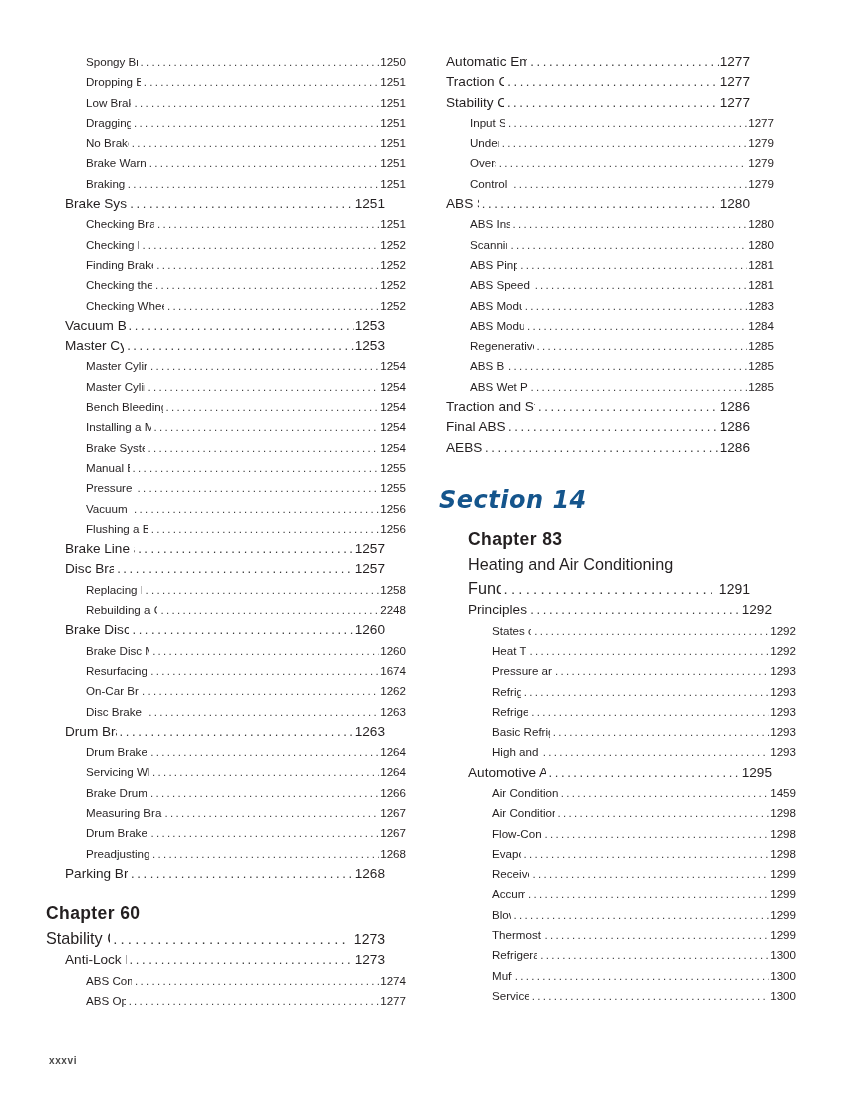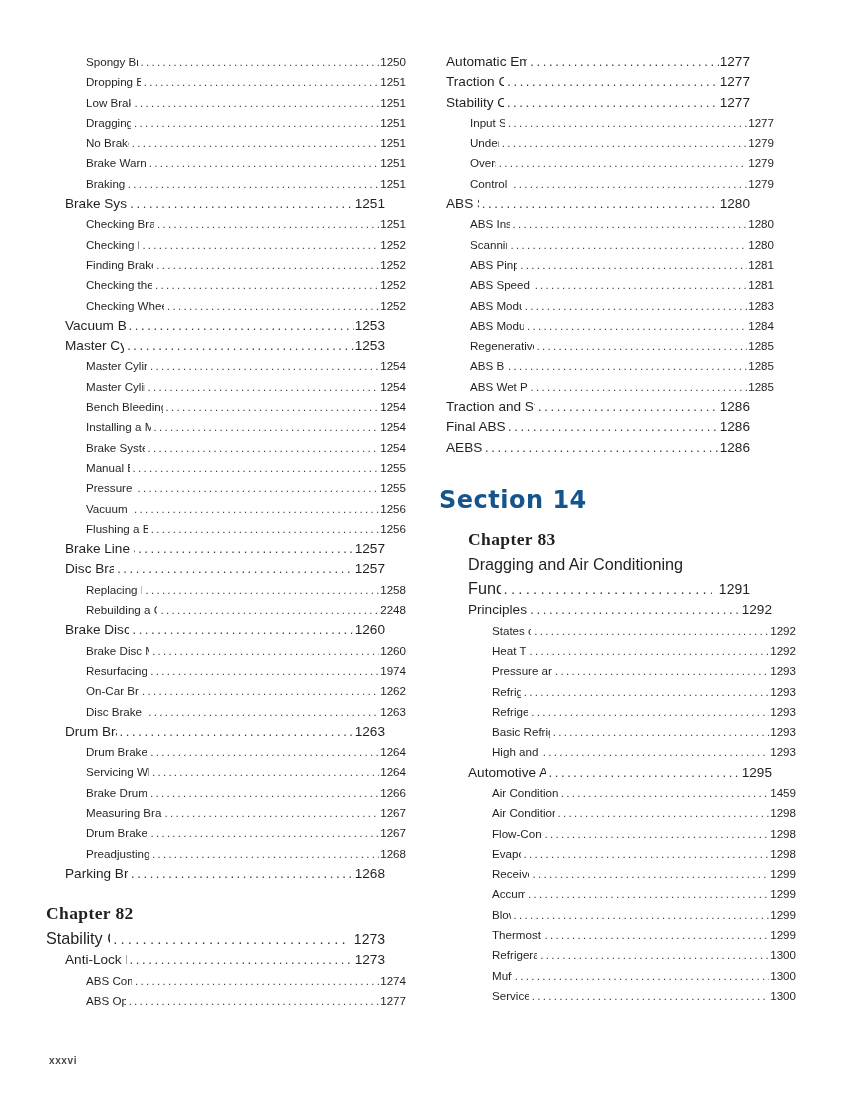--- a/index.html
+++ b/index.html
@@ -86,21 +86,21 @@
 
   
   .col-right .lvl1 { margin-left: 0; }
   .col-right .lvl2 { margin-left: 24px; }
 
   
   .chapter-block {
     margin-top: 17px;
   }
   .chapter-num {
-    font-family: Liberation Serif, serif;
+    font-family: Liberation Sans, sans-serif;
     font-weight: bold;
     font-size: 17.5px;
     letter-spacing: 0.4px;
     color: #231f20;
     line-height: 25px;
     margin-left: -19px;
   }
   .col-right .chapter-num { margin-left: 0; }
 
   .chapter-title {
@@ -124,20 +124,21 @@
     font-size: 14px;
     padding-left: 6px;
   }
   .chapter-title .plain-line { height: 24.2px; line-height: 24.2px; }
 
   
   .section-block {
     margin-top: 28px;
     margin-bottom: 6px;
     margin-left: -7px;
+    font-style: italic;
   }
   .section-num {
     font-family: "DejaVu Sans", sans-serif;
     font-weight: bold;
     font-size: 24px;
     letter-spacing: 0.5px;
     line-height: 29px;
     color: #15558c;
   }
   .section-title {
@@ -326,21 +327,21 @@
             <span class="pageno">1260</span>
           </div>
           <div class="entry lvl2">
             <span class="label">Brake Disc Measurements</span>
             <span class="leader">.........................................................................................</span>
             <span class="pageno">1260</span>
           </div>
           <div class="entry lvl2">
             <span class="label">Resurfacing a Brake Disc</span>
             <span class="leader">.........................................................................................</span>
-            <span class="pageno">1974</span>
+            <span class="pageno">1674</span>
           </div>
           <div class="entry lvl2">
             <span class="label">On-Car Brake Lathes</span>
             <span class="leader">.........................................................................................</span>
             <span class="pageno">1262</span>
           </div>
           <div class="entry lvl2">
             <span class="label">Disc Brake Reassembly.</span>
             <span class="leader">.........................................................................................</span>
             <span class="pageno">1263</span>
@@ -381,21 +382,21 @@
             <span class="pageno">1268</span>
           </div>
           <div class="entry lvl1">
             <span class="label">Parking Brake Adjustment</span>
             <span class="leader">.........................................................................................</span>
             <span class="pageno">1268</span>
           </div>
         </div>
 
       <div class="chapter-block">
-        <div class="chapter-num">Chapter 82</div>
+        <div class="chapter-num">Chapter 60</div>
         <div class="chapter-title">
           <div class="entry">
             <span class="label">Stability Control Systems</span>
             <span class="leader">.........................................................................................</span>
             <span class="pageno">1273</span>
           </div>
         </div>
       </div>
 
       <div id="left-chapter-entries">
@@ -521,21 +522,21 @@
           </div>
         </div>
 
       <div class="section-block">
         <div class="section-num">Section 14</div>
       </div>
 
       <div class="chapter-block section-chapter">
         <div class="chapter-num">Chapter 83</div>
         <div class="chapter-title">
-          <div class="plain-line">Dragging and Air Conditioning</div>
+          <div class="plain-line">Heating and Air Conditioning</div>
           <div class="entry">
             <span class="label">Fundamentals</span>
             <span class="leader">.........................................................................................</span>
             <span class="pageno">1291</span>
           </div>
         </div>
       </div>
 
       <div id="right-chapter-entries">
           <div class="entry lvl1 in-section">

